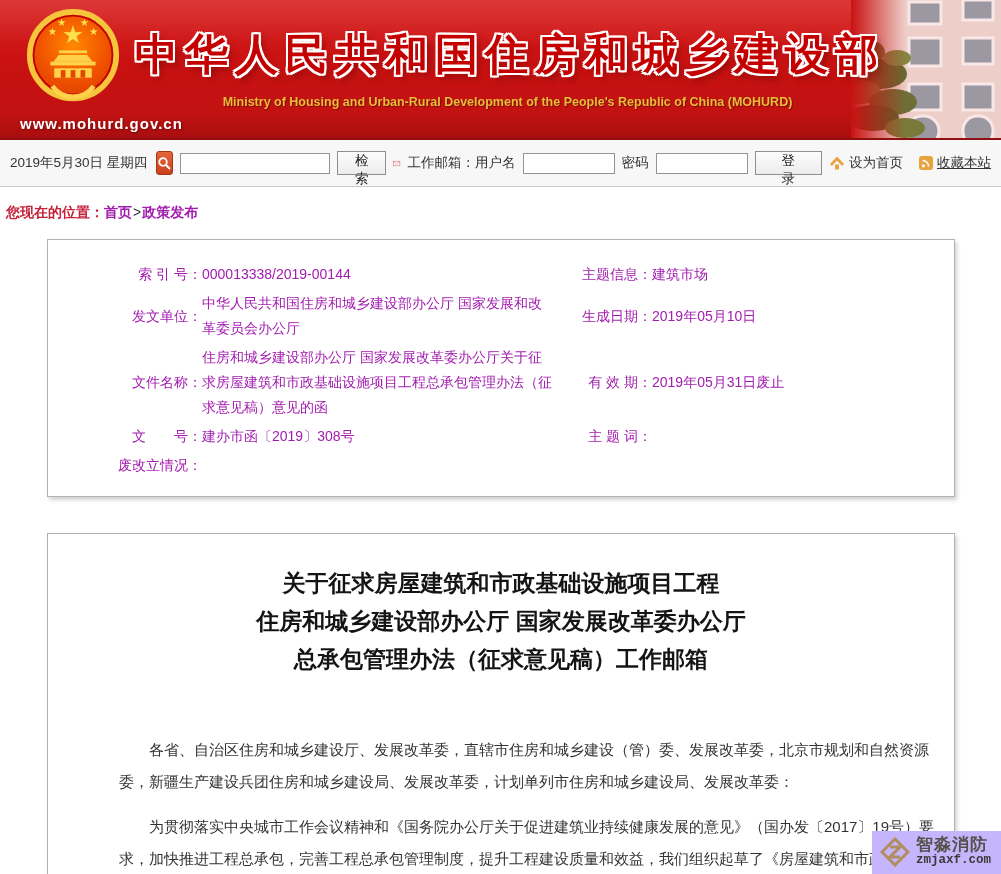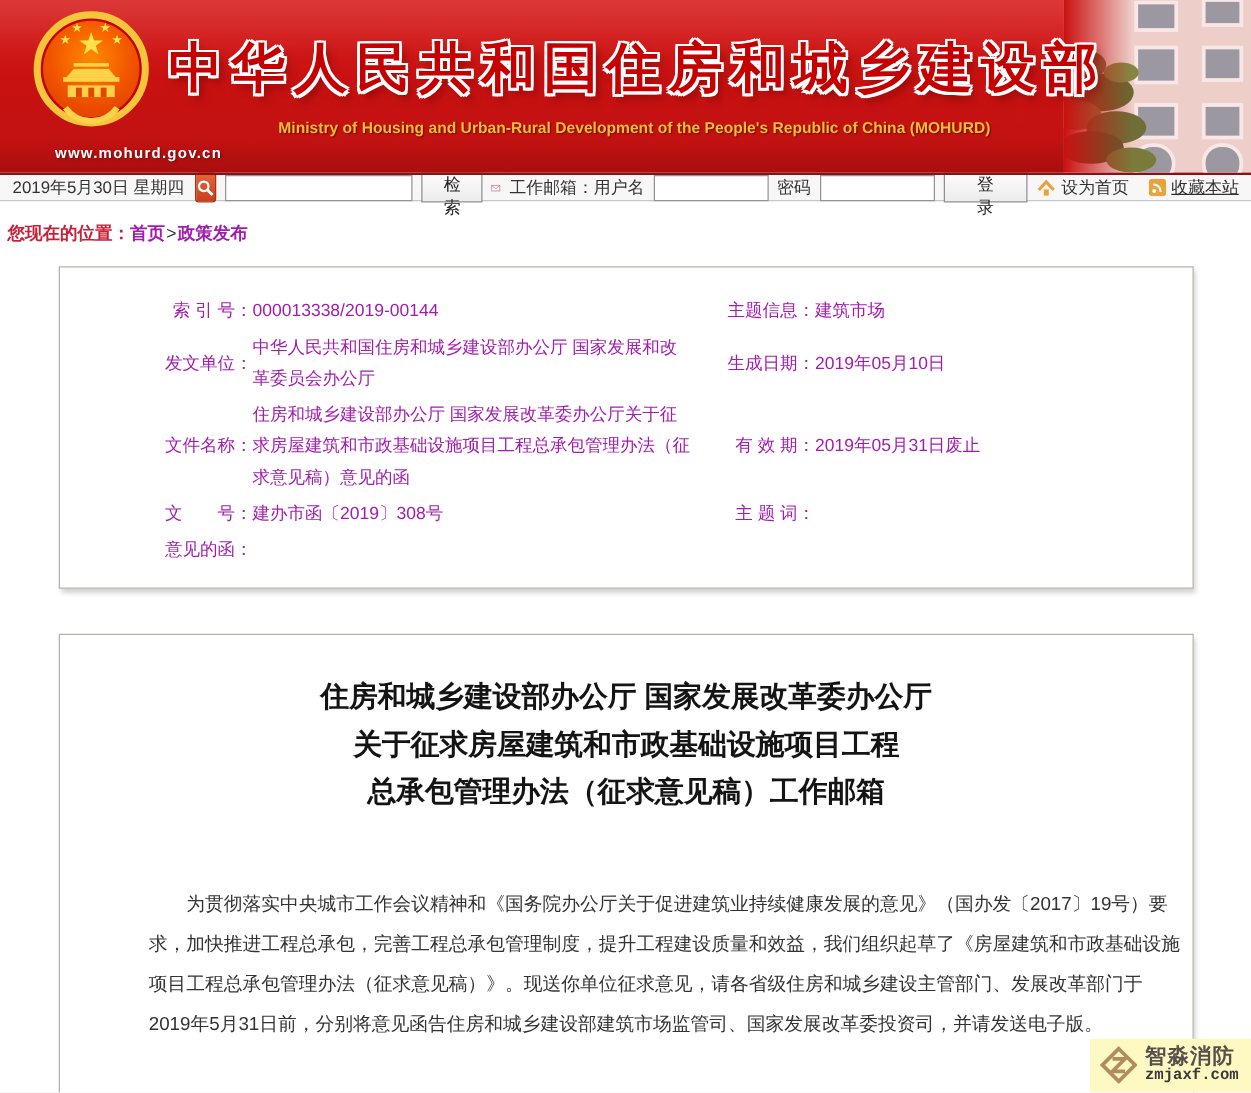--- a/index.html
+++ b/index.html
@@ -4,28 +4,28 @@
 <style>
   * { margin:0; padding:0; box-sizing:border-box; }
   body { background:#e9e9e9; font-family:"Liberation Sans","DejaVu Sans",sans-serif; }
   .page { position:relative; width:1001px; height:874px; margin:0 auto; background:#fff; overflow:hidden; }
 
   
   .banner { position:relative; height:140px; background:linear-gradient(180deg,#d92222 0%,#c91111 45%,#bf1212 100%); border-bottom:2px solid #8e1010; overflow:hidden; }
   .banner-sheen { position:absolute; left:0; top:0; width:100%; height:46px; background:linear-gradient(180deg,rgba(255,255,255,.10),rgba(255,255,255,0)); }
   .banner-dark { position:absolute; left:0; bottom:0; width:100%; height:26px; background:linear-gradient(0deg,rgba(90,0,0,.22),rgba(90,0,0,0)); }
   .emblem { position:absolute; left:26px; top:5px; width:94px; height:104px; }
-  .site-url { position:absolute; left:20px; top:115px; color:#ffffff; font-weight:bold; font-size:12px; letter-spacing:1px; text-shadow:1px 1px 2px rgba(70,0,0,.55);margin-left:24px; }
+  .site-url { position:absolute; left:20px; top:115px; color:#ffffff; font-weight:bold; font-size:15px; letter-spacing:1px; text-shadow:1px 1px 2px rgba(70,0,0,.55); }
   .title-zh { position:absolute; left:135px; top:26px; width:740px; text-align:center; font-size:43px; font-weight:bold; color:#c40000; letter-spacing:7px; white-space:nowrap;
     text-shadow:-2px -2px 0 #fff,2px -2px 0 #fff,-2px 2px 0 #fff,2px 2px 0 #fff,-2px 0 0 #fff,2px 0 0 #fff,0 -2px 0 #fff,0 2px 0 #fff,4px 5px 7px rgba(100,0,0,.55); }
   .title-en { position:absolute; left:150px; top:95px; width:715px; text-align:center; color:#e7bd3a; font-size:12.5px; font-weight:bold; text-shadow:1px 1px 1px rgba(90,0,0,.6); }
   .building { position:absolute; right:0; top:0; width:150px; height:140px; }
 
   
-  .toolbar { display:flex; align-items:center; height:21px; background:#f7f7f7; border-bottom:1px solid #c7c7c7; padding:0 10px; gap:7px; font-size:13.5px; color:#333; }
+  .toolbar { display:flex; align-items:center; height:47px; background:#f7f7f7; border-bottom:1px solid #c7c7c7; padding:0 10px; gap:7px; font-size:13.5px; color:#333; }
   .tb-date { white-space:nowrap; margin-right:2px; }
   .search-btn { width:25px; height:24px; border:1px solid #a83414; border-radius:3px; background:linear-gradient(180deg,#e4653c,#c8401c); display:flex; align-items:center; justify-content:center; cursor:pointer; }
   .tb-input { height:21px; border:1px solid #949494; background:#fff; outline:none; font-size:13px; padding:0 4px; }
   .in-search { width:150px; }
   .in-user, .in-pwd { width:92px; }
   .btn { height:24px; background:linear-gradient(180deg,#fcfcfc,#ececec); border:1px solid #8f8f8f; font-size:13.5px; color:#222; cursor:pointer; font-family:inherit; }
   .btn-search { padding:0 10px; }
   .btn-login { padding:0 26px; }
   .tb-label { white-space:nowrap; }
   .right-links { margin-left:auto; display:flex; align-items:center; gap:6px; }
@@ -51,21 +51,21 @@
   .r-label { width:98px; text-align:right; white-space:nowrap; }
   .r-value { width:268px; }
 
   
   .doc-title { text-align:center; font-size:23px; font-weight:bold; color:#141414; line-height:38px; }
   .doc-body { margin:56px 10px 0 71px; width:828px; font-size:15px; line-height:32px; color:#333; text-align:left; }
   .doc-body p { text-indent:2em; margin:0; }
   .doc-body p + p { margin-top:13px; }
 
   
-  .watermark { position:absolute; right:0; bottom:0; background:#fef9c3; padding:5px 10px 7px 8px; display:flex; align-items:center; gap:6px; }
+  .watermark { position:absolute; right:0; bottom:0; background:#c4b5fd; padding:5px 10px 7px 8px; display:flex; align-items:center; gap:6px; }
   .wm-text { display:flex; flex-direction:column; line-height:1.05; }
   .wm-name { font-size:17px; font-weight:bold; color:#55504a; letter-spacing:1px; }
   .wm-site { font-size:12.5px; font-weight:bold; color:#3a3a3a; font-family:"Liberation Mono","DejaVu Sans Mono",monospace; }
 </style>
 </head>
 <body>
 
 <div class="page">
 
   <div class="banner">
@@ -202,36 +202,37 @@
         <td class="r-label">有 效 期：</td>
         <td class="r-value">2019年05月31日废止</td>
       </tr>
       <tr>
         <td class="l-label">文　　号：</td>
         <td class="l-value">建办市函〔2019〕308号</td>
         <td class="r-label">主 题 词：</td>
         <td class="r-value"></td>
       </tr>
       <tr>
-        <td class="l-label">意见的函：</td>
+        <td class="l-label">废改立情况：</td>
         <td class="l-value"></td>
         <td class="r-label"></td>
         <td class="r-value"></td>
       </tr>
     </tbody>
       </table>
   </div>
 
   <div class="panel doc-panel">
     <div class="doc-title">
+      <div>关于征求房屋建筑和市政基础设施项目工程</div>
       <div>住房和城乡建设部办公厅 国家发展改革委办公厅</div>
-      <div>关于征求房屋建筑和市政基础设施项目工程</div>
       <div>总承包管理办法（征求意见稿）工作邮箱</div>
     </div>
     <div class="doc-body">
+      <p>各省、自治区住房和城乡建设厅、发展改革委，直辖市住房和城乡建设（管）委、发展改革委，北京市规划和自然资源委，新疆生产建设兵团住房和城乡建设局、发展改革委，计划单列市住房和城乡建设局、发展改革委：</p>
       <p>为贯彻落实中央城市工作会议精神和《国务院办公厅关于促进建筑业持续健康发展的意见》（国办发〔2017〕19号）要求，加快推进工程总承包，完善工程总承包管理制度，提升工程建设质量和效益，我们组织起草了《房屋建筑和市政基础设施项目工程总承包管理办法（征求意见稿）》。现送你单位征求意见，请各省级住房和城乡建设主管部门、发展改革部门于2019年5月31日前，分别将意见函告住房和城乡建设部建筑市场监管司、国家发展改革委投资司，并请发送电子版。</p>
     </div>
   </div>
 
   <div class="watermark">
     <svg width="30" height="30" viewBox="0 0 30 30">
       <path d="M15 2 L28 15 L15 28 L2 15 Z" fill="none" stroke="#b08d5f" stroke-width="3"></path>
       <path d="M10 10 L20 10 L10 20 L20 20" fill="none" stroke="#b08d5f" stroke-width="3"></path>
     </svg>
     <span class="wm-text">

